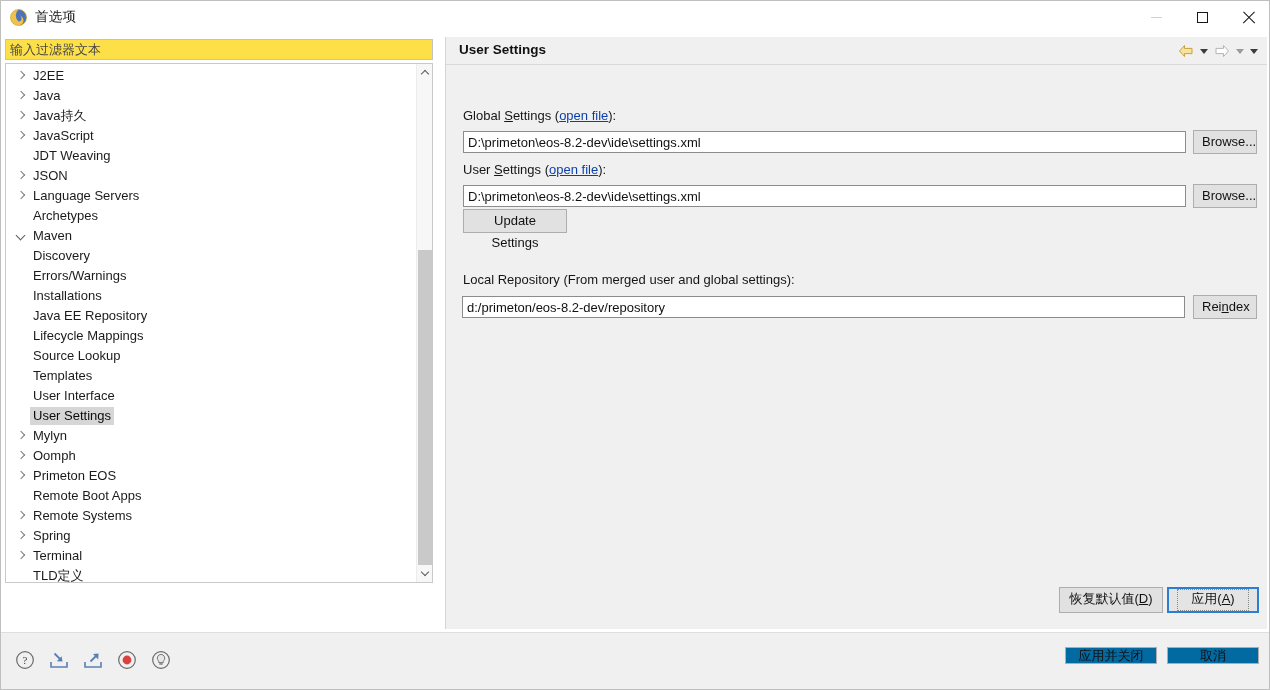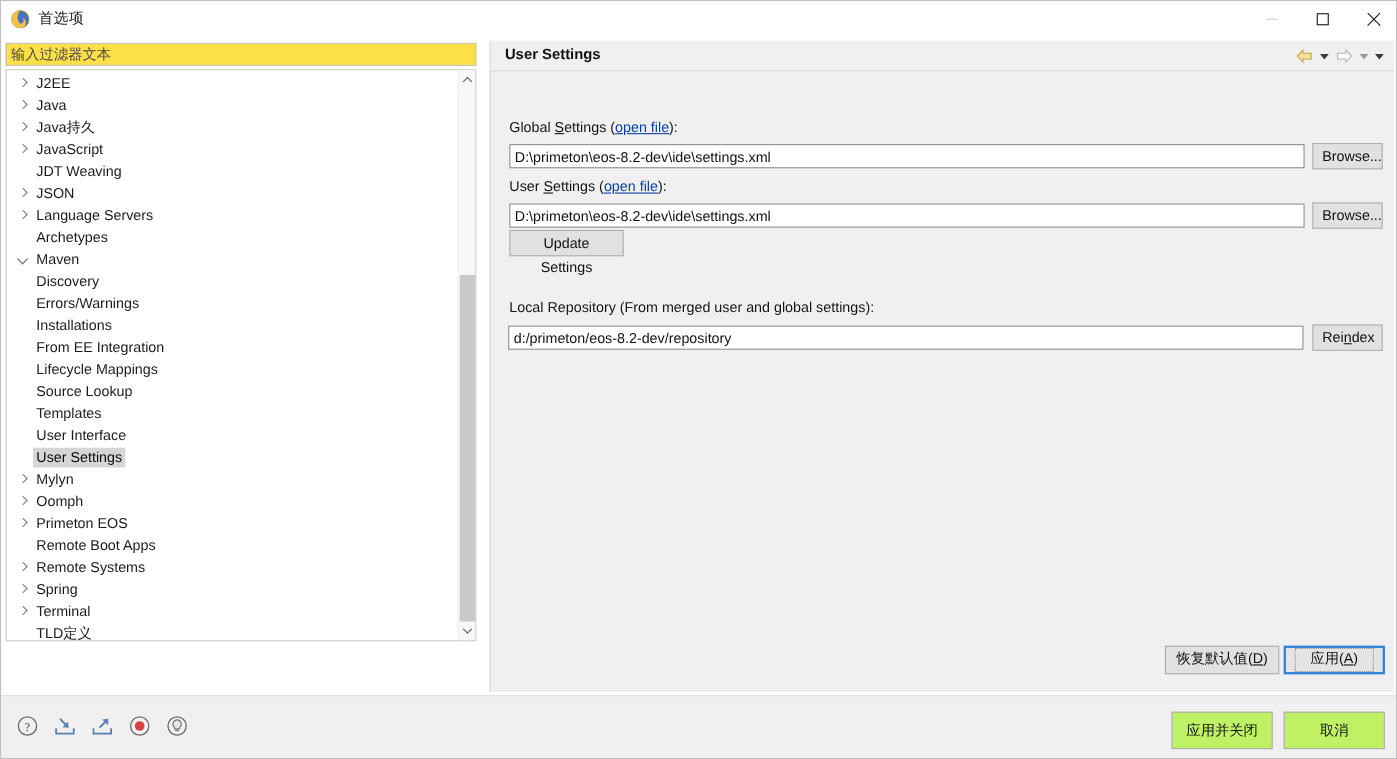--- a/index.html
+++ b/index.html
@@ -260,22 +260,22 @@
   .bottom-icons {
     position: absolute; left: 13px; top: 16px;
     display: flex; align-items: center; gap: 12px;
   }
   .bicon { width: 22px; height: 22px; position: relative; cursor: default; }
   .bottom-buttons {
     position: absolute; right: 12px; top: 14px;
     display: flex; gap: 10px;
   }
   .bbtn {
-    width: 92px; height: 34px;
-    background: #bef264;
+    width: 92px; height: 17px;
+    background: #0369a1;
     border: 1px solid #adadad;
     font-size: 13px; color: #111;
     display:flex; align-items:center; justify-content:center;
     cursor: default;
     font-family: "Liberation Sans", sans-serif;
   }
 </style>
 </head>
 <body>
 
@@ -348,21 +348,21 @@
         <div class="tree-row child">
           <span class="tree-label">Discovery</span>
         </div>
         <div class="tree-row child">
           <span class="tree-label">Errors/Warnings</span>
         </div>
         <div class="tree-row child">
           <span class="tree-label">Installations</span>
         </div>
         <div class="tree-row child">
-          <span class="tree-label">From EE Integration</span>
+          <span class="tree-label">Java EE Repository</span>
         </div>
         <div class="tree-row child">
           <span class="tree-label">Lifecycle Mappings</span>
         </div>
         <div class="tree-row child">
           <span class="tree-label">Source Lookup</span>
         </div>
         <div class="tree-row child">
           <span class="tree-label">Templates</span>
         </div>

